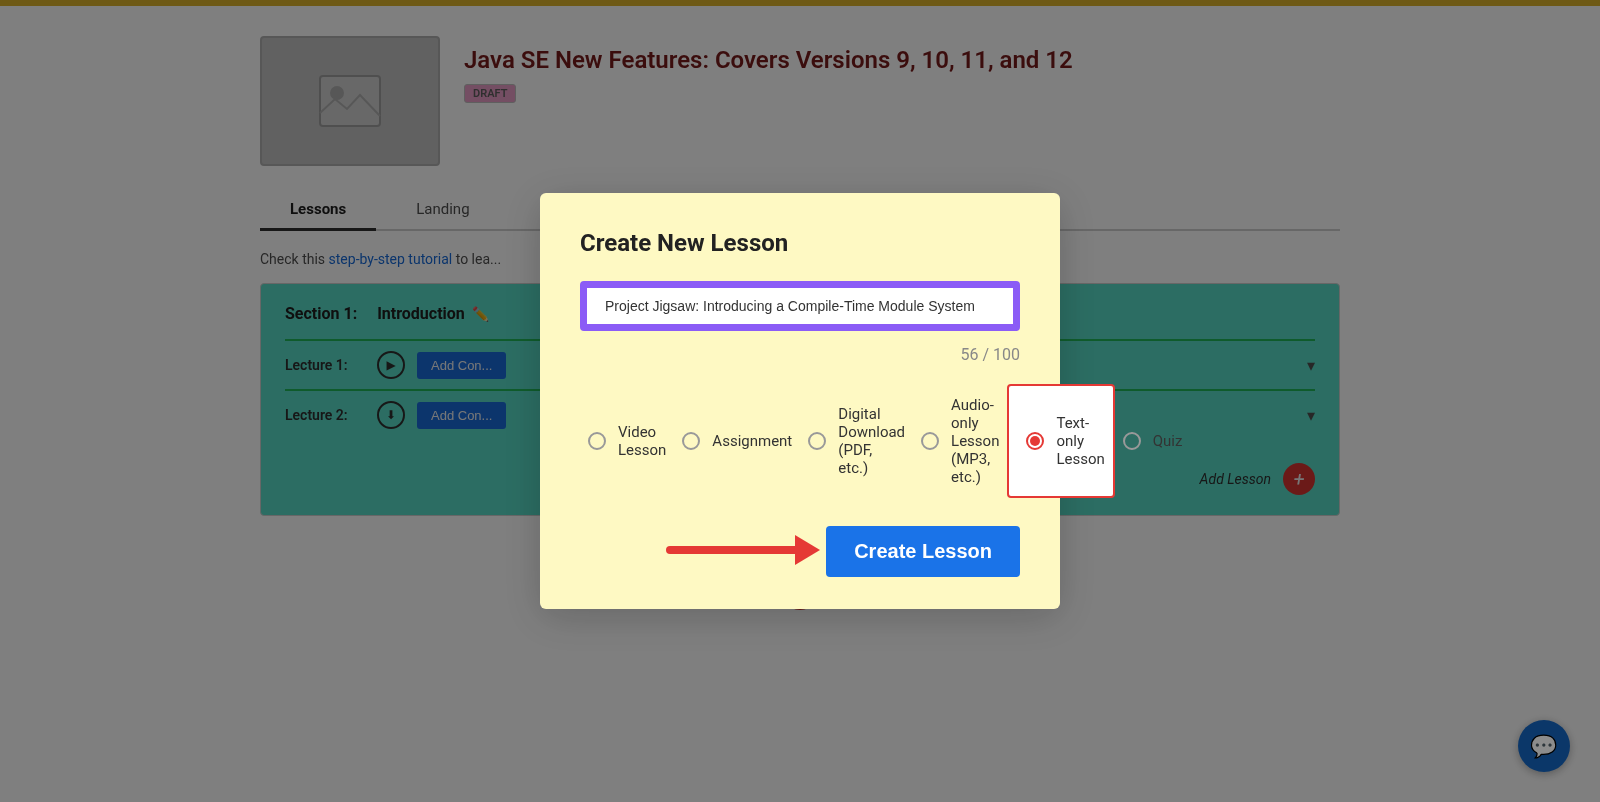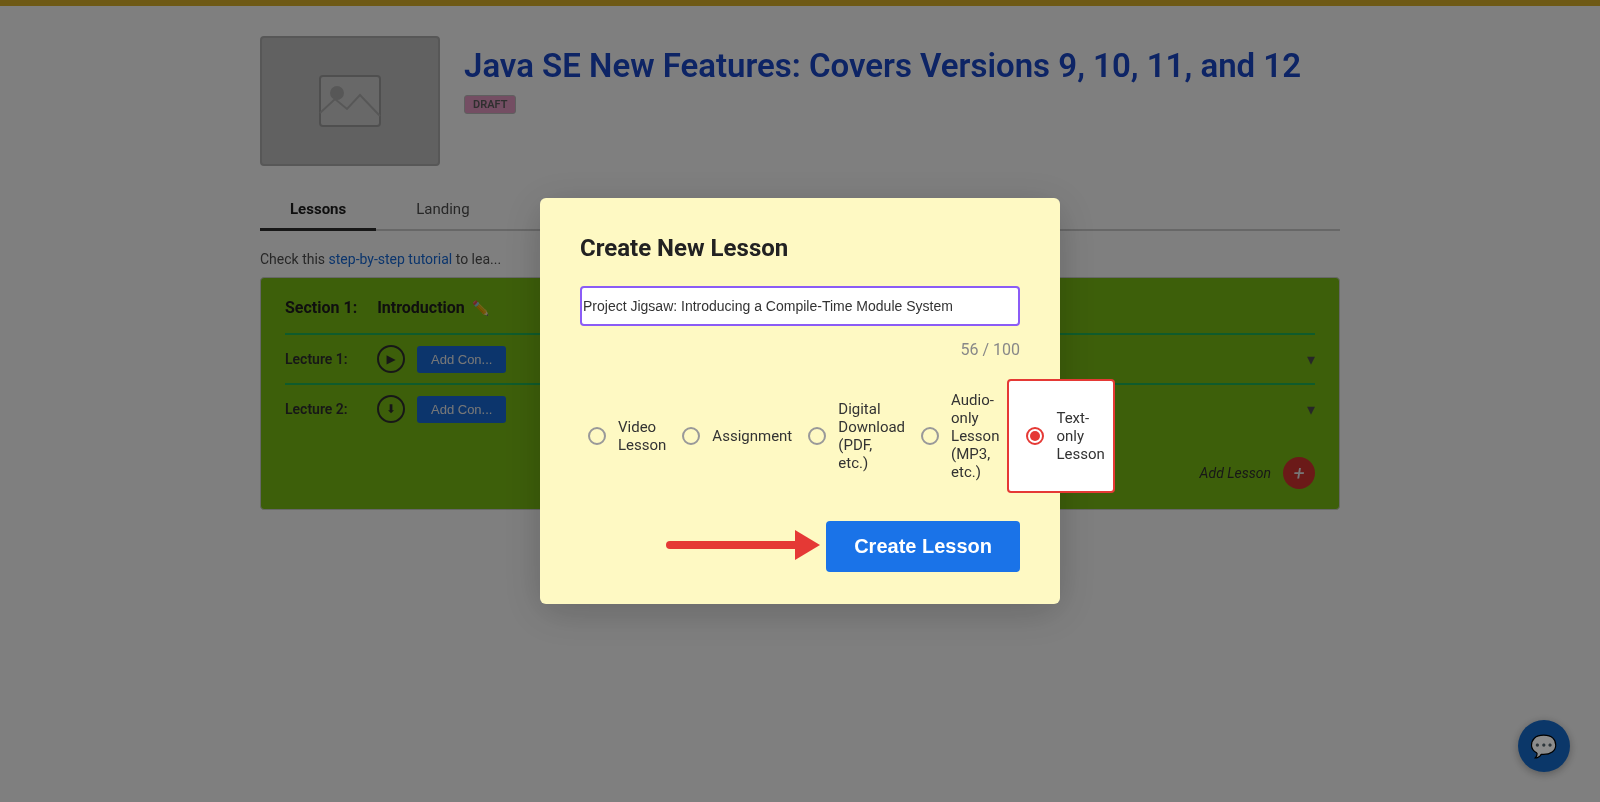--- a/index.html
+++ b/index.html
@@ -47,23 +47,23 @@
 
     .thumbnail-icon {
       color: #999;
     }
 
     .course-info {
       padding-top: 10px;
     }
 
     .course-title-text {
-      font-size: 33px;
+      font-size: 24px;
       font-weight: 600;
-      color: #1d4ed8;
+      color: #7f1d1d;
       margin-bottom: 8px;
     }
 
     .draft-badge {
       display: inline-block;
       background: #f9a8d4;
       color: #666;
       font-size: 11px;
       font-weight: 600;
       padding: 2px 8px;
@@ -89,30 +89,30 @@
 
     .tab-item.active {
       color: #222;
       font-weight: 700;
       border-bottom: 3px solid #333;
     }
 
     .check-tutorial {
       font-size: 14px;
       color: #555;
-      margin-bottom: 10px;
+      margin-bottom: 16px;
     }
 
     .check-tutorial a {
       color: #1a73e8;
       text-decoration: none;
     }
 
     .section-container {
-      background: #84cc16;
+      background: #5eead4;
       border: 1px solid #ddd;
       border-radius: 4px;
       padding: 20px 24px;
       margin-bottom: 16px;
     }
 
     .section-header {
       font-size: 16px;
       font-weight: 700;
       color: #222;
@@ -266,22 +266,22 @@
 
     .modal-title {
       font-size: 24px;
       font-weight: 700;
       color: #222;
       margin-bottom: 24px;
     }
 
     .lesson-name-input {
       width: 100%;
-      padding: 10px 1px;
-      border: 2px solid #8b5cf6;
+      padding: 10px 18px;
+      border: 7px solid #8b5cf6;
       border-radius: 4px;
       font-size: 14px;
       color: #333;
       margin-bottom: 6px;
       outline: none;
     }
 
     .char-count {
       text-align: right;
       font-size: 16px;
@@ -466,20 +466,24 @@
         <span class="lesson-type-label">Audio-only Lesson (MP3, etc.)</span>
       </div>
 
       <div class="lesson-type-item selected">
         <div class="radio-circle checked">
           <div class="radio-inner"></div>
         </div>
         <span class="lesson-type-label">Text-only Lesson</span>
       </div>
 
+      <div class="lesson-type-item">
+        <div class="radio-circle"></div>
+        <span class="lesson-type-label">Quiz</span>
+      </div>
 
     </div>
 
     <div class="modal-footer">
 
       <div class="arrow-indicator">
         <svg class="red-arrow" viewBox="0 0 180 50" fill="none">
           <path d="M10 25 L145 25" stroke="#e53935" stroke-width="8" stroke-linecap="round"></path>
           <path d="M135 10 L160 25 L135 40" fill="#e53935"></path>
         </svg>

